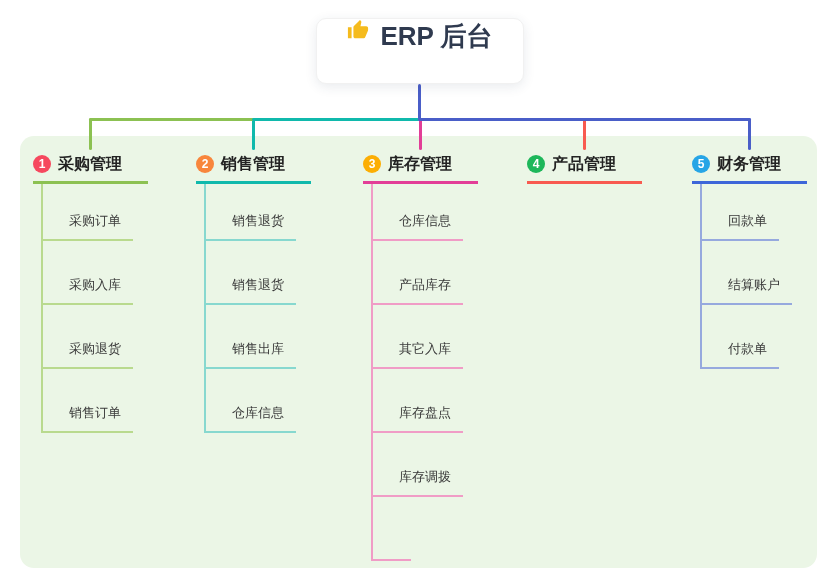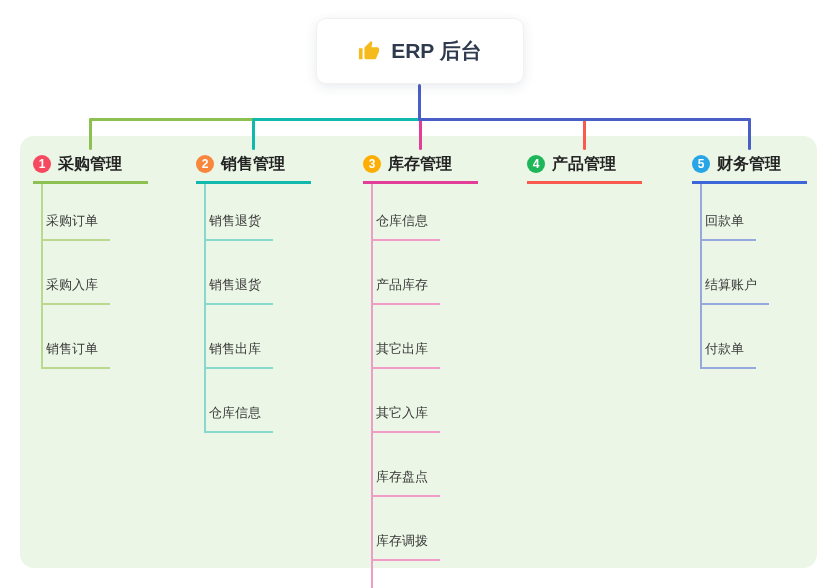--- a/index.html
+++ b/index.html
@@ -7,22 +7,22 @@
     font-family:"Liberation Sans","DejaVu Sans",sans-serif;
     width:839px;height:588px;position:relative;overflow:hidden;
   }
   .canvas{position:absolute;inset:0;}
 
   
   .root-node{
     position:absolute;left:316px;top:18px;width:208px;height:66px;
     background:#ffffff;border:1px solid #f1f1f1;border-radius:10px;
     box-shadow:0 3px 12px rgba(40,60,90,.10);
-    display:flex;align-items:center;justify-content:center;gap:11px;
-    font-size:21px;font-weight:600;color:#2f3a4f;box-sizing:border-box;
+    display:flex;align-items:flex-start;justify-content:center;gap:11px;
+    font-size:26px;font-weight:600;color:#2f3a4f;box-sizing:border-box;
     cursor:pointer;
   }
   .root-node svg{display:block;}
 
   
   .panel{
     position:absolute;left:20px;top:136px;width:797px;height:432px;
     background:#ebf6e6;border-radius:14px;
   }
 
@@ -45,21 +45,21 @@
     font-size:12px;font-weight:700;line-height:18px;text-align:center;
   }
   .items{
     list-style:none;margin:0 0 0 8px;padding:0;
     border-left:2px solid var(--light);width:max-content;
   }
   .items li{
     height:53px;width:max-content;
     display:flex;align-items:flex-end;
     border-bottom:2px solid var(--light);
-    padding:0 12px 9px 3px;box-sizing:content-box;
+    padding:0 12px 9px 26px;box-sizing:content-box;
     font-size:13px;color:#3a3a3a;cursor:pointer;white-space:nowrap;
   }
   .items li:first-child{height:46px;}
 </style>
 </head>
 <body>
 
 <div class="canvas">
 
   <div class="panel" style="background: rgb(235, 246, 230);"></div>
@@ -90,20 +90,23 @@
           <span>采购管理</span>
         </header>
         <ul class="items">
           <li>
             <span>采购订单</span>
           </li>
           <li>
             <span>采购入库</span>
           </li>
           <li>
+            <span>采购退货</span>
+          </li>
+          <li>
             <span>销售订单</span>
           </li>
         </ul>
       </section>
       <section class="branch" style="left: 196px; --line: #10b9ac; --light: #87d8cf; --badge: #f8863c;">
         <header class="btitle">
           <span class="badge">2</span>
           <span>销售管理</span>
         </header>
         <ul class="items">
@@ -125,23 +128,20 @@
         <header class="btitle">
           <span class="badge">3</span>
           <span>库存管理</span>
         </header>
         <ul class="items">
           <li>
             <span>仓库信息</span>
           </li>
           <li>
             <span>产品库存</span>
-          </li>
-          <li>
-            <span>其它出库</span>
           </li>
           <li>
             <span>其它入库</span>
           </li>
           <li>
             <span>库存盘点</span>
           </li>
           <li>
             <span>库存调拨</span>
           </li>

